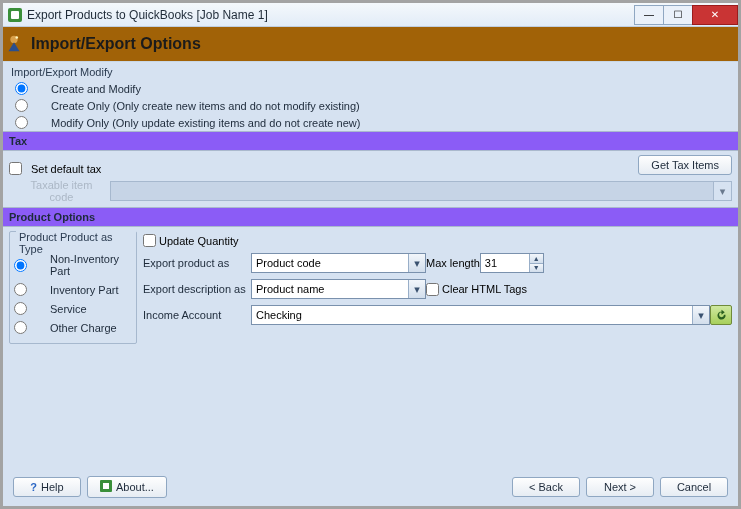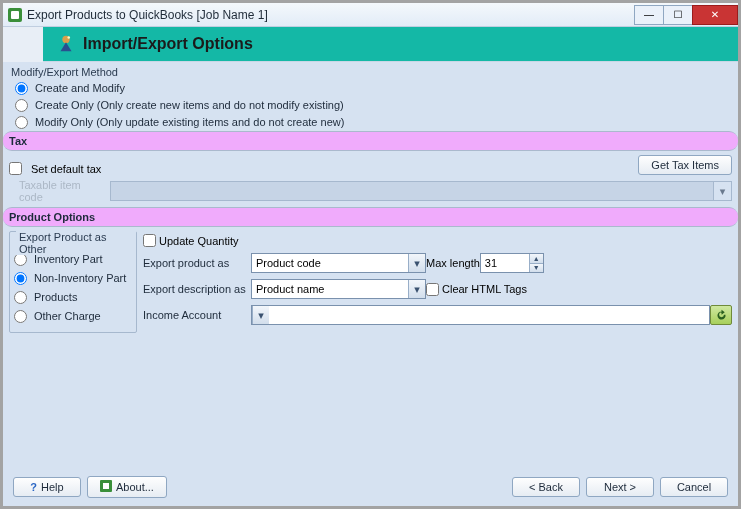--- a/index.html
+++ b/index.html
@@ -5,34 +5,34 @@
   * { box-sizing: border-box; }
   html, body { margin: 0; padding: 0; font-family: "Segoe UI", Tahoma, sans-serif; font-size: 11px; }
   .window { width: 741px; height: 509px; background: #e8eef6; border: 3px solid #a3a3a3; display: flex; flex-direction: column; }
   .titlebar { height: 24px; background: linear-gradient(#f4f8fc, #e2ecf7); display: flex; align-items: center; padding: 0 0 0 4px; border-bottom: 1px solid #c0cee0; }
   .titlebar .app-icon { width: 16px; height: 16px; margin-right: 4px; display: inline-flex; }
   .titlebar .title-text { color: #1f2b38; font-size: 12px; flex: 1; }
   .win-btns { display: flex; }
   .win-btn { width: 30px; height: 20px; border: 1px solid #8fa7c2; margin-left: -1px; display: flex; align-items: center; justify-content: center; font-size: 10px; background: #eaf1fa; cursor: pointer; }
   .win-btn.max { background: #eaf1fa; }
   .win-btn.close { background: #c93434; color: #fff; border-color: #9a1c1c; width: 46px; }
-  .header-strip { background: #14b8a6; padding: 6px 12px; display: flex; align-items: center; border-bottom: 1px solid #c9d7e6; margin-left: 40px; }
+  .header-strip { background: #a16207; padding: 6px 0; display: flex; align-items: center; border-bottom: 1px solid #c9d7e6; }
   .header-strip .wiz-icon { width: 22px; height: 22px; margin-right: 6px; }
   .header-strip h1 { margin: 0; font-size: 16px; font-weight: bold; color: #1b1b1b; }
   .content { flex: 1; overflow: auto; background: #d6e2f1; display: flex; flex-direction: column; }
   .section-title { font-size: 11px; color: #2a3b50; padding: 4px 8px 2px; }
-  .section-band { background: #f0abfc; color: #1d2a3a; font-weight: bold; font-size: 11px; padding: 3px 6px; border-top: 1px solid #aab9cd; border-bottom: 1px solid #aab9cd; border-radius: 9px; }
-  .radio-row, .check-row { display: flex; padding: 2px 12px; gap: 4px; color: #1d2a3a; }
+  .section-band { background: #8b5cf6; color: #1d2a3a; font-weight: bold; font-size: 11px; padding: 3px 6px; border-top: 1px solid #aab9cd; border-bottom: 1px solid #aab9cd; }
+  .radio-row, .check-row { display: flex; align-items: center; padding: 2px 12px; gap: 20px; color: #1d2a3a; }
   .radio-row label, .check-row label { cursor: pointer; }
   .tax-body { padding: 4px 6px; }
   .tax-line1 { display: flex; align-items: flex-end; gap: 6px; }
   .tax-line1 .spacer { flex: 1; }
   .btn { background: linear-gradient(#fefefe, #e6ecf3); border: 1px solid #8fa7c2; border-radius: 3px; padding: 3px 12px; font-size: 11px; color: #1d2a3a; cursor: pointer; min-width: 60px; text-align: center; }
   .taxable-row { display: flex; align-items: center; margin-top: 4px; gap: 6px; }
-  .taxable-row .lbl { color: #9aa6b4; font-size: 11px; width: 95px; padding-left: 10px; }
+  .taxable-row .lbl { color: #9aa6b4; font-size: 11px; width: 95px; padding-left: 10px; text-align: center; }
   .taxable-row .combo-disabled { flex: 1; height: 20px; background: #c6d4e6; border: 1px solid #a6b8ce; position: relative; }
   .taxable-row .combo-disabled .arrow { position: absolute; right: 0; top: 0; width: 18px; height: 100%; border-left: 1px solid #a6b8ce; display: flex; align-items: center; justify-content: center; color: #6a7a8e; background: #d6e2f1; }
   .po-body { padding: 4px 6px; display: flex; gap: 6px; }
   .type-group { width: 128px; border: 1px solid #a6b8ce; border-radius: 2px; padding: 18px 2px 6px 2px; position: relative; background: transparent; }
   .type-group .legend { position: absolute; top: -1px; left: 6px; background: #d6e2f1; padding: 0 3px; font-size: 11px; color: #2a3b50; }
   .type-group .radio-row { padding: 3px 2px; }
   .po-right { flex: 1; }
   .form-row { display: flex; align-items: center; padding: 3px 0; }
   .form-row .flabel { width: 108px; text-align: left; color: #1d2a3a; font-size: 11px; }
   .combo { display: flex; height: 20px; border: 1px solid #7a91ad; background: #fff; }
@@ -77,21 +77,21 @@
           <circle cx="12" cy="7" r="4" fill="#d9a04a"></circle>
           <path d="M6 20 L12 10 L18 20 Z" fill="#2a4f8f"></path>
           <circle cx="15" cy="5" r="1.4" fill="#fff7c0"></circle>
         </svg>
     </span>
     <h1>Import/Export Options</h1>
   </div>
 
   <div class="content">
 
-    <div class="section-title">Modify/Export Method</div>
+    <div class="section-title">Import/Export Modify</div>
     <div class="radio-row">
       <input type="radio" name="method" id="m1" checked="" style="">
       <label for="m1">Create and Modify</label>
     </div>
     <div class="radio-row">
       <input type="radio" name="method" id="m2" style="">
       <label for="m2">Create Only (Only create new items and do not modify existing)</label>
     </div>
     <div class="radio-row">
       <input type="radio" name="method" id="m3" style="">
@@ -111,32 +111,32 @@
         <div class="combo-disabled">
           <div class="arrow">▾</div>
         </div>
       </div>
     </div>
 
     <div class="section-band">Product Options</div>
     <div class="po-body">
 
       <div class="type-group">
-        <div class="legend">Export Product as Other</div>
+        <div class="legend">Product Product as Type</div>
+        <div class="radio-row">
+          <input type="radio" name="ptype" id="t2" checked="" style="">
+          <label for="t2">Non-Inventory Part</label>
+        </div>
         <div class="radio-row">
           <input type="radio" name="ptype" id="t1" style="">
           <label for="t1">Inventory Part</label>
         </div>
         <div class="radio-row">
-          <input type="radio" name="ptype" id="t2" checked="" style="">
-          <label for="t2">Non-Inventory Part</label>
-        </div>
-        <div class="radio-row">
           <input type="radio" name="ptype" id="t3" style="">
-          <label for="t3">Products</label>
+          <label for="t3">Service</label>
         </div>
         <div class="radio-row">
           <input type="radio" name="ptype" id="t4" style="">
           <label for="t4">Other Charge</label>
         </div>
       </div>
 
       <div class="po-right">
         <div class="form-row">
           <input type="checkbox" id="uq" style="">
@@ -165,20 +165,21 @@
             <input value="Product name" style="">
             <div class="cb-arrow">▾</div>
           </div>
           <input type="checkbox" id="cht" style="">
           <label for="cht">Clear HTML Tags</label>
         </div>
 
         <div class="form-row">
           <div class="flabel">Income Account</div>
           <div class="combo" style="flex:1">
+            <input value="Checking" style="">
             <div class="cb-arrow">▾</div>
           </div>
           <div class="icon-btn">
             <svg width="13" height="13" viewBox="0 0 16 16">
                 <path d="M8 3a5 5 0 1 0 4.9 4H11a3 3 0 1 1-3-3V1l4 3-4 3V5a0 0 0 0 0 0 0" fill="#2a5f1f"></path>
               </svg>
           </div>
         </div>
       </div>
     </div>

